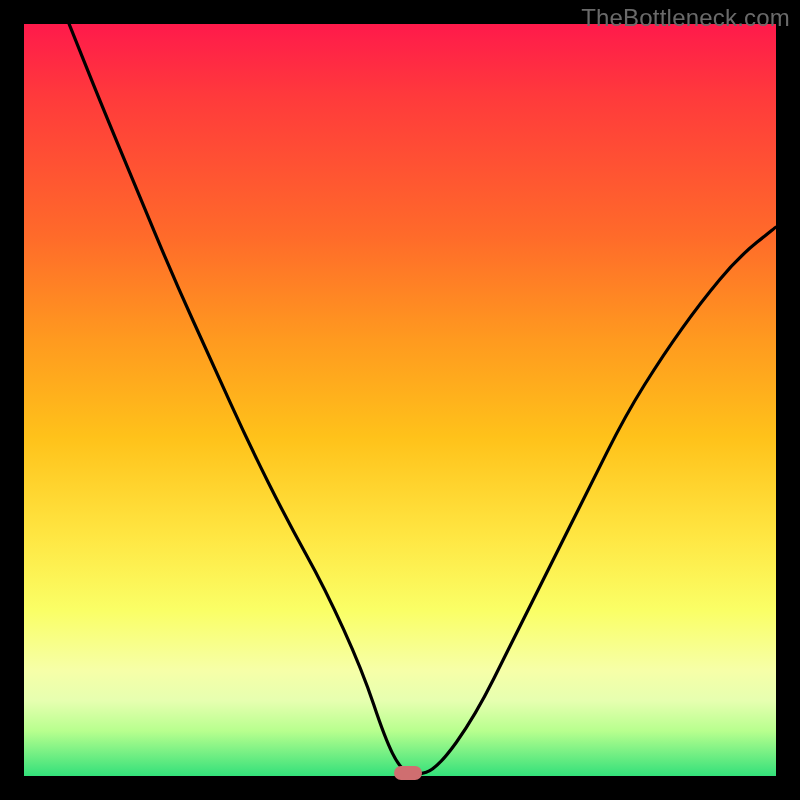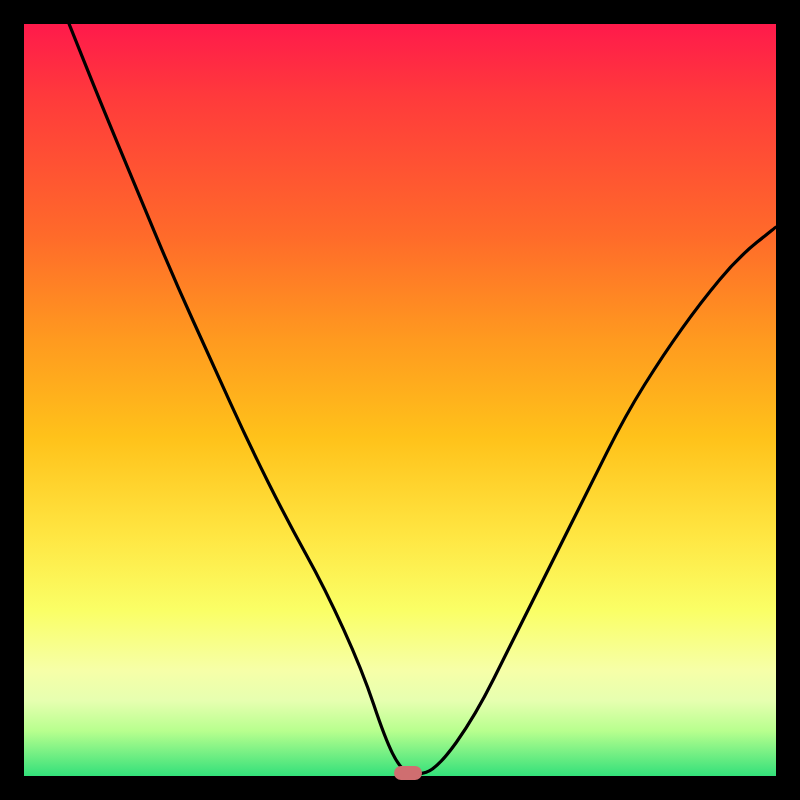--- a/index.html
+++ b/index.html
@@ -62,19 +62,20 @@
     height: 14px;
     border-radius: 7px;
     background: #cf6e70;
     z-index: 4;
   }
 </style>
 </head>
 <body>
 
 <div class="outer">
+  <div class="watermark">TheBottleneck.com</div>
   <div class="plot">
     <svg class="curve" viewBox="0 0 752 752" preserveAspectRatio="none">
       <path id="curve-path" fill="none" stroke="#000" stroke-width="3.2" stroke-linecap="round" stroke-linejoin="round" d="M 45.1 0.0 Q 45.1 0.0 60.2 37.6 Q 75.2 75.2 94.0 120.3 Q 112.8 165.4 131.6 210.6 Q 150.4 255.7 169.2 297.0 Q 188.0 338.4 206.8 379.8 Q 225.6 421.1 244.4 458.7 Q 263.2 496.3 282.0 530.2 Q 300.8 564.0 319.6 605.4 Q 338.4 646.7 349.7 680.6 Q 361.0 714.4 368.5 729.4 Q 376.0 744.5 383.5 748.2 Q 391.0 752.0 402.3 748.2 Q 413.6 744.5 432.4 718.2 Q 451.2 691.8 470.0 654.2 Q 488.8 616.6 507.6 579.0 Q 526.4 541.4 545.2 503.8 Q 564.0 466.2 582.8 428.6 Q 601.6 391.0 620.4 361.0 Q 639.2 330.9 658.0 304.6 Q 676.8 278.2 695.6 255.7 Q 714.4 233.1 733.2 218.1 T 752.0 203.0"></path>
     </svg>
     <div id="marker" class="marker" style="left: 369.52px; top: 742px; background: rgb(207, 110, 112);"></div>
   </div>
 </div>
 
 </body></html>

